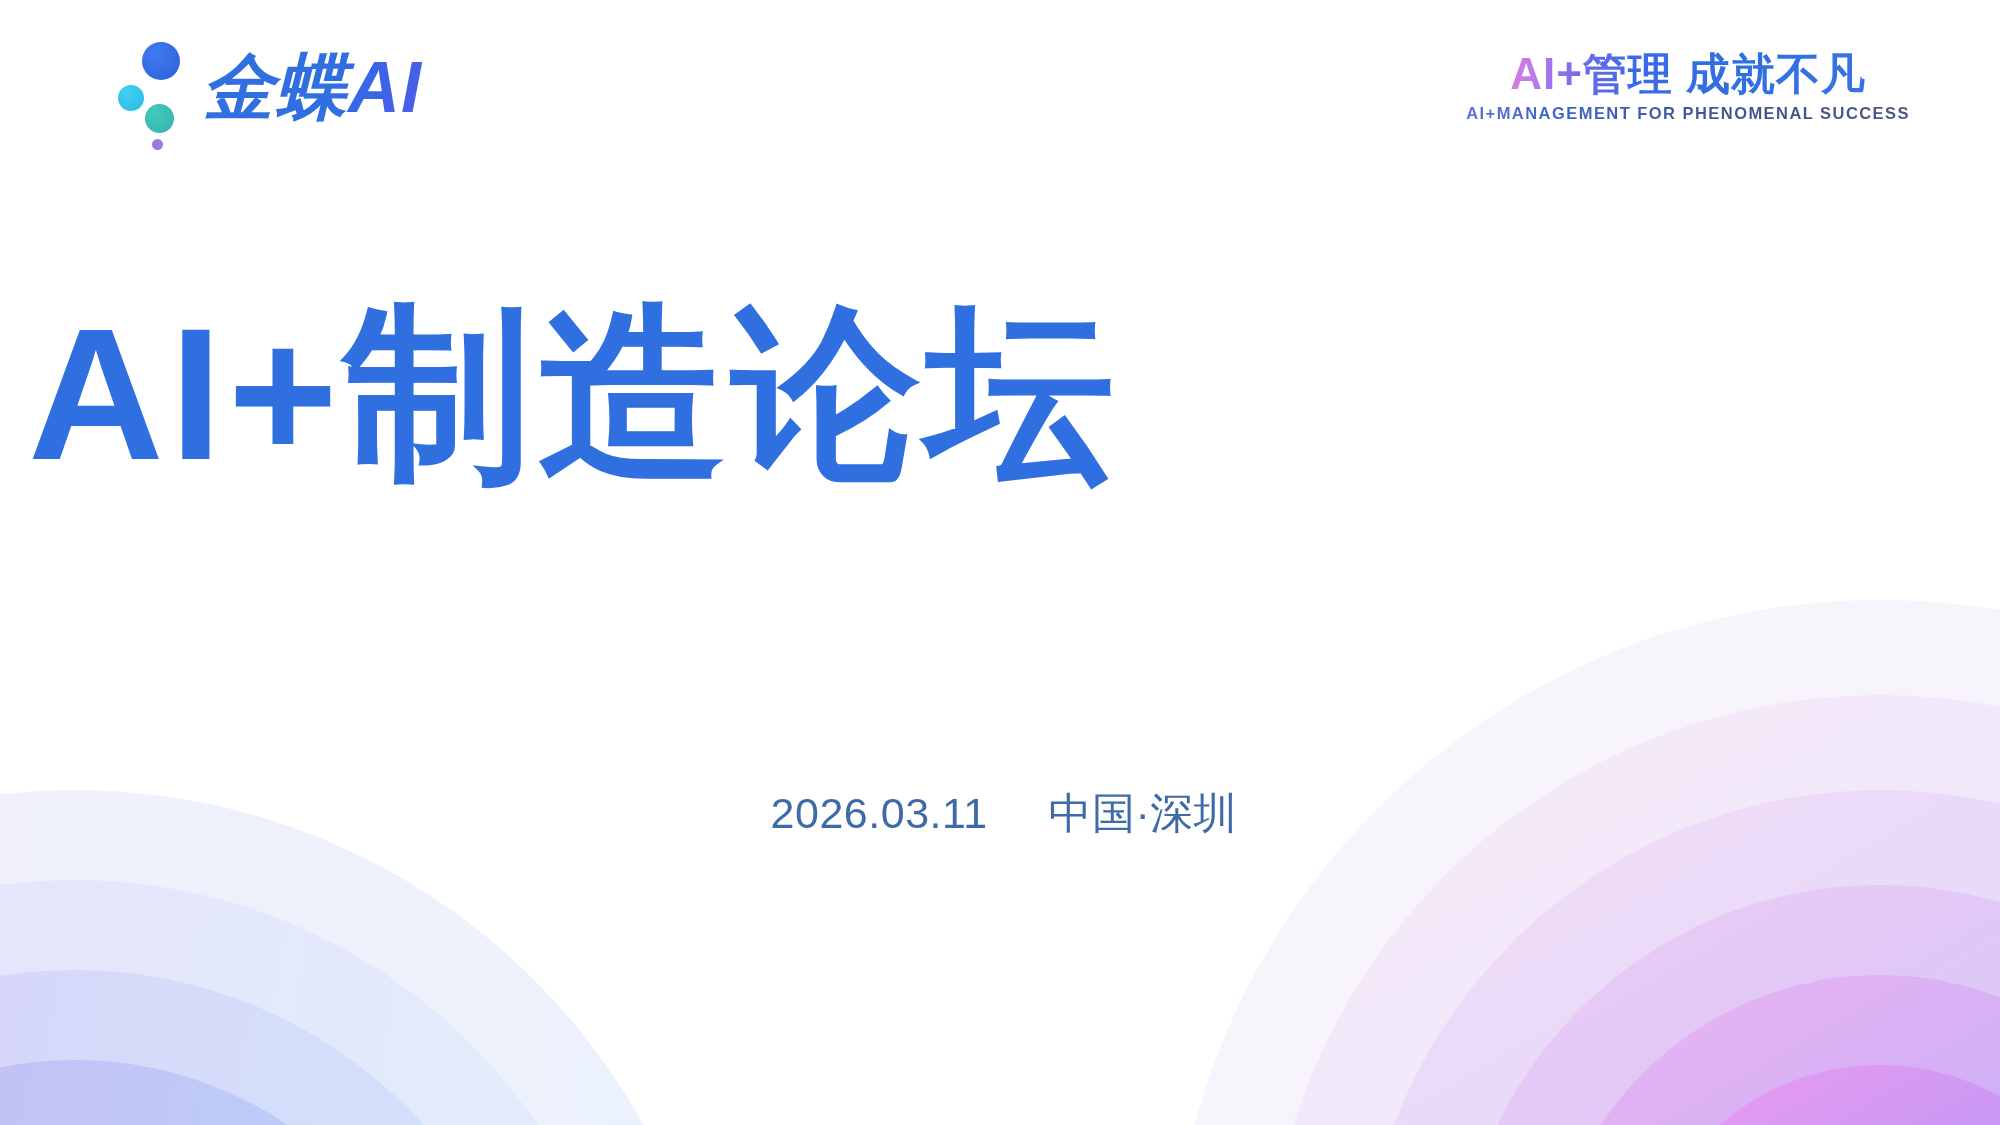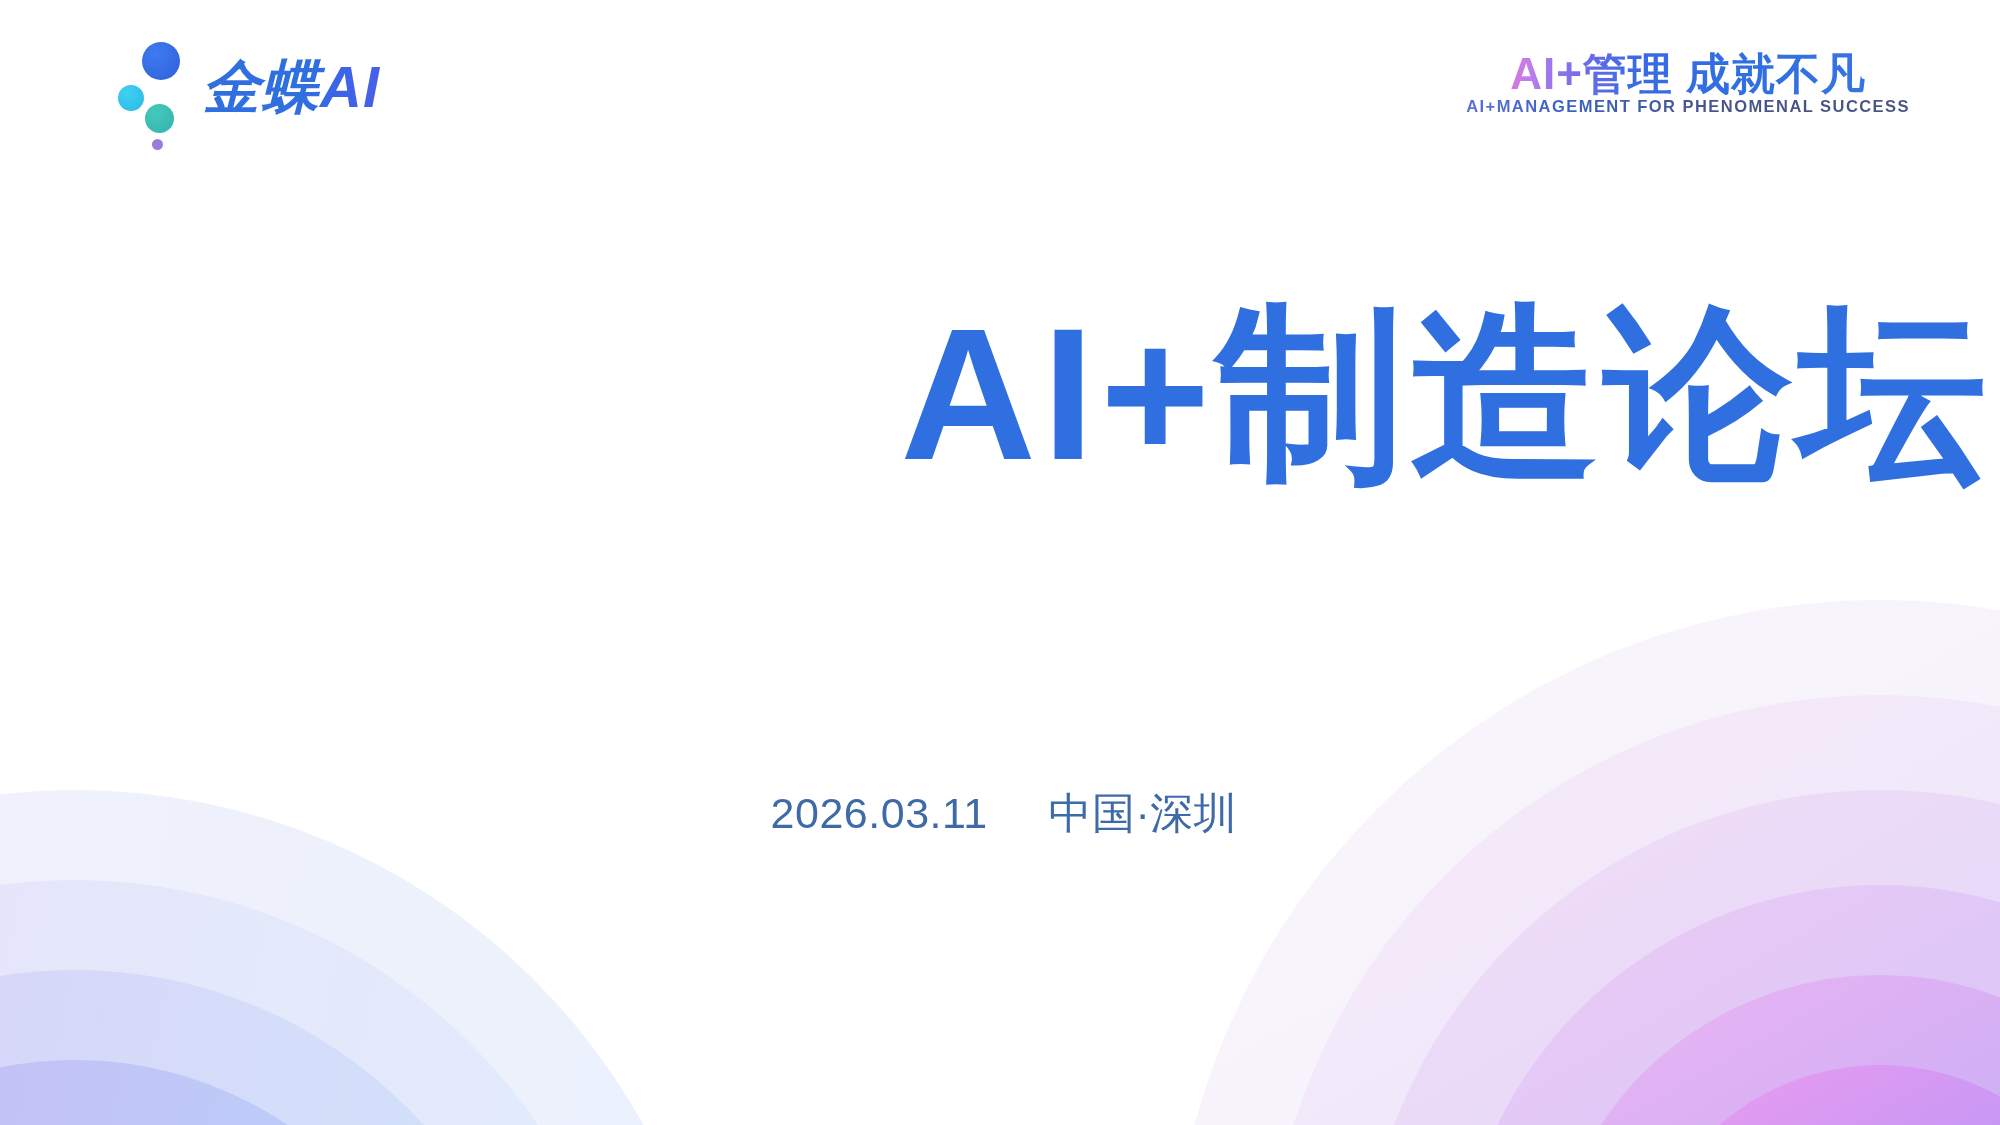--- a/index.html
+++ b/index.html
@@ -54,21 +54,21 @@
     position: absolute;
     display: block;
     border-radius: 50%;
   }
   .dot-blue   { width: 38px; height: 38px; left: 30px; top: 4px;  background: radial-gradient(circle at 35% 30%, #3f7bf0, #2f5fd8); }
   .dot-cyan   { width: 26px; height: 26px; left: 6px;  top: 47px; background: radial-gradient(circle at 35% 30%, #3fd0f2, #2ab9e6); }
   .dot-teal   { width: 29px; height: 29px; left: 33px; top: 66px; background: radial-gradient(circle at 35% 30%, #45c8bc, #34b3ac); }
   .dot-purple { width: 11px; height: 11px; left: 40px; top: 101px; background: #9a7bdd; }
 
   .brand-word {
-    font-size: 58px;
+    font-size: 72px;
     font-weight: 700;
     font-style: italic;
     letter-spacing: 1px;
     line-height: 1;
     color: #2f6fe0;
     background: linear-gradient(100deg, #2f6fe0 0%, #2f6fe0 58%, #3d63e8 78%, #4b5fe8 100%);
     -webkit-background-clip: text;
     background-clip: text;
     -webkit-text-fill-color: transparent;
     white-space: nowrap;
@@ -85,37 +85,38 @@
     font-weight: 800;
     line-height: 1.02;
     letter-spacing: 1px;
     white-space: nowrap;
     background: linear-gradient(95deg, #c77ce8 0%, #e479d6 8%, #bd7ceb 15%, #6f6ce9 26%, #3b6ae6 38%, #2f6fe0 60%, #3a74e6 100%);
     -webkit-background-clip: text;
     background-clip: text;
     -webkit-text-fill-color: transparent;
   }
   .slogan-sub {
+    margin-top: 7px;
     font-size: 16.5px;
     font-weight: 700;
     letter-spacing: 1.45px;
     white-space: nowrap;
     color: #3f5aa8;
     background: linear-gradient(95deg, #5f6fd6 0%, #3a62c8 22%, #46548f 55%, #4a5480 100%);
     -webkit-background-clip: text;
     background-clip: text;
     -webkit-text-fill-color: transparent;
   }
 
   
   .title-block {
     position: absolute;
     left: 0; right: 8px;
     top: 300px;
-    text-align: right;
+    text-align: left;
     z-index: 5;
     margin-left: 28px;
   }
   .main-title {
     font-size: 188px;
     font-weight: 800;
     line-height: 1;
     letter-spacing: 6px;
     color: #2f6fe0;
     white-space: nowrap;

